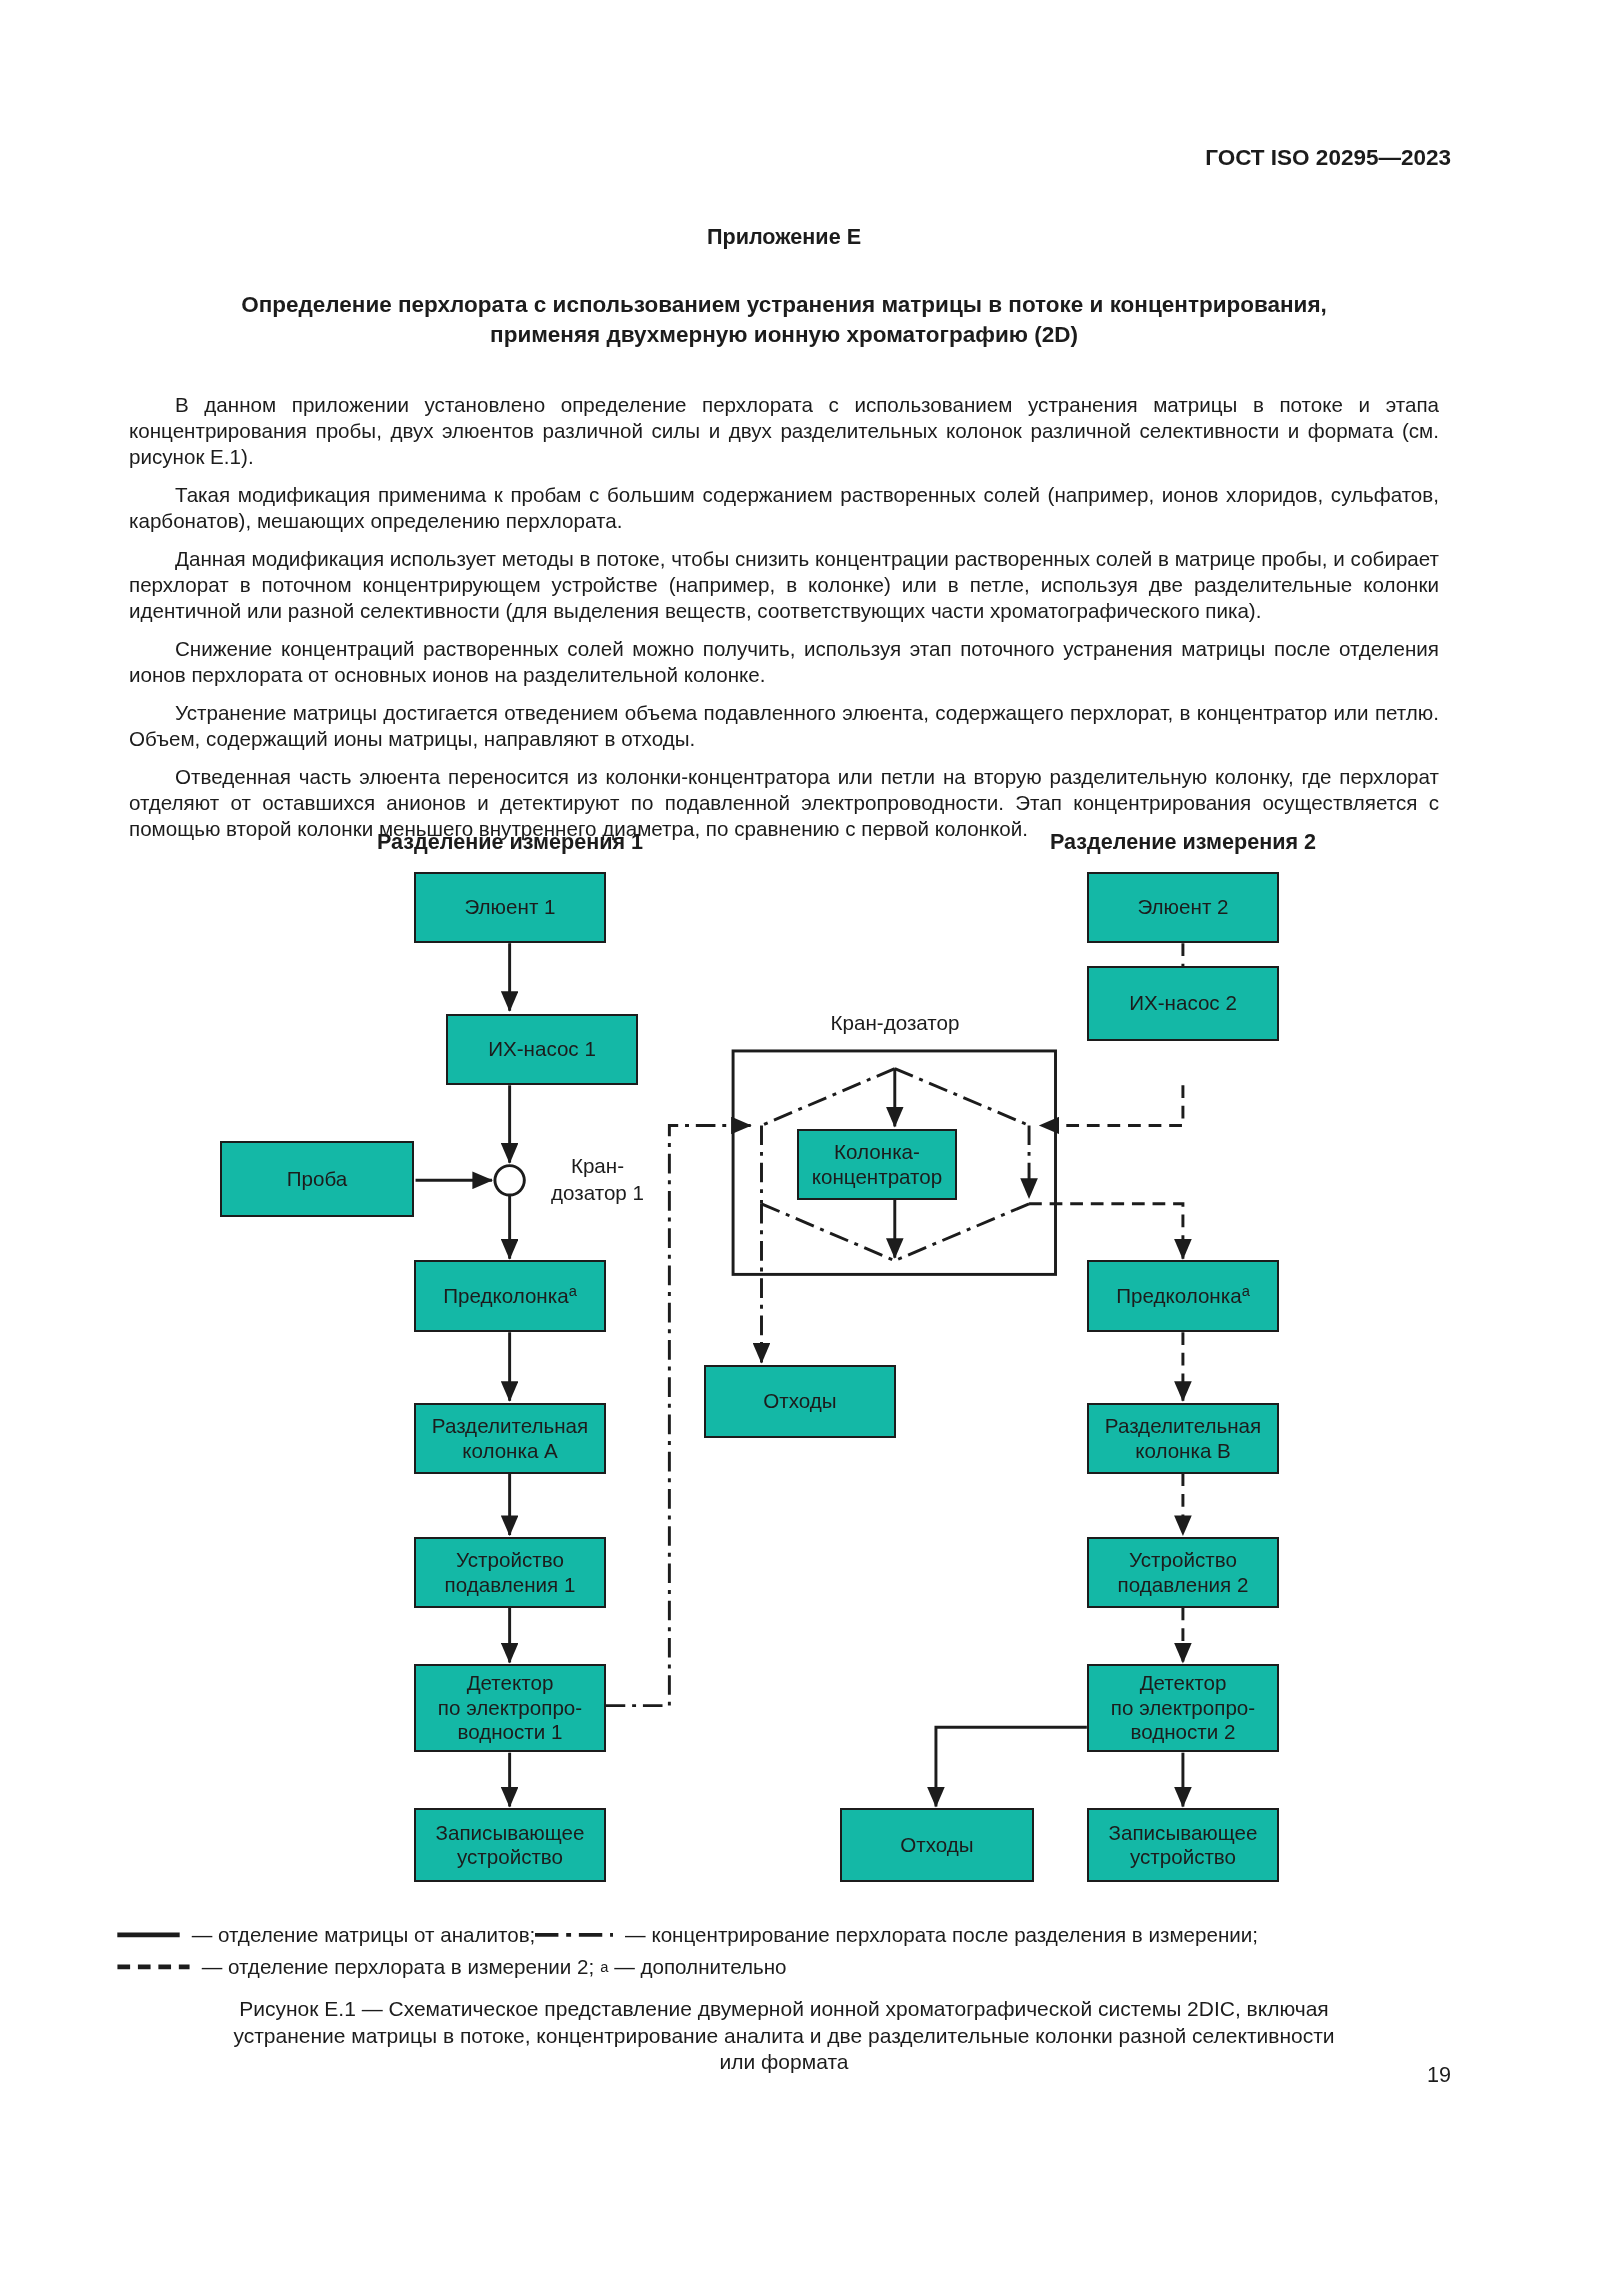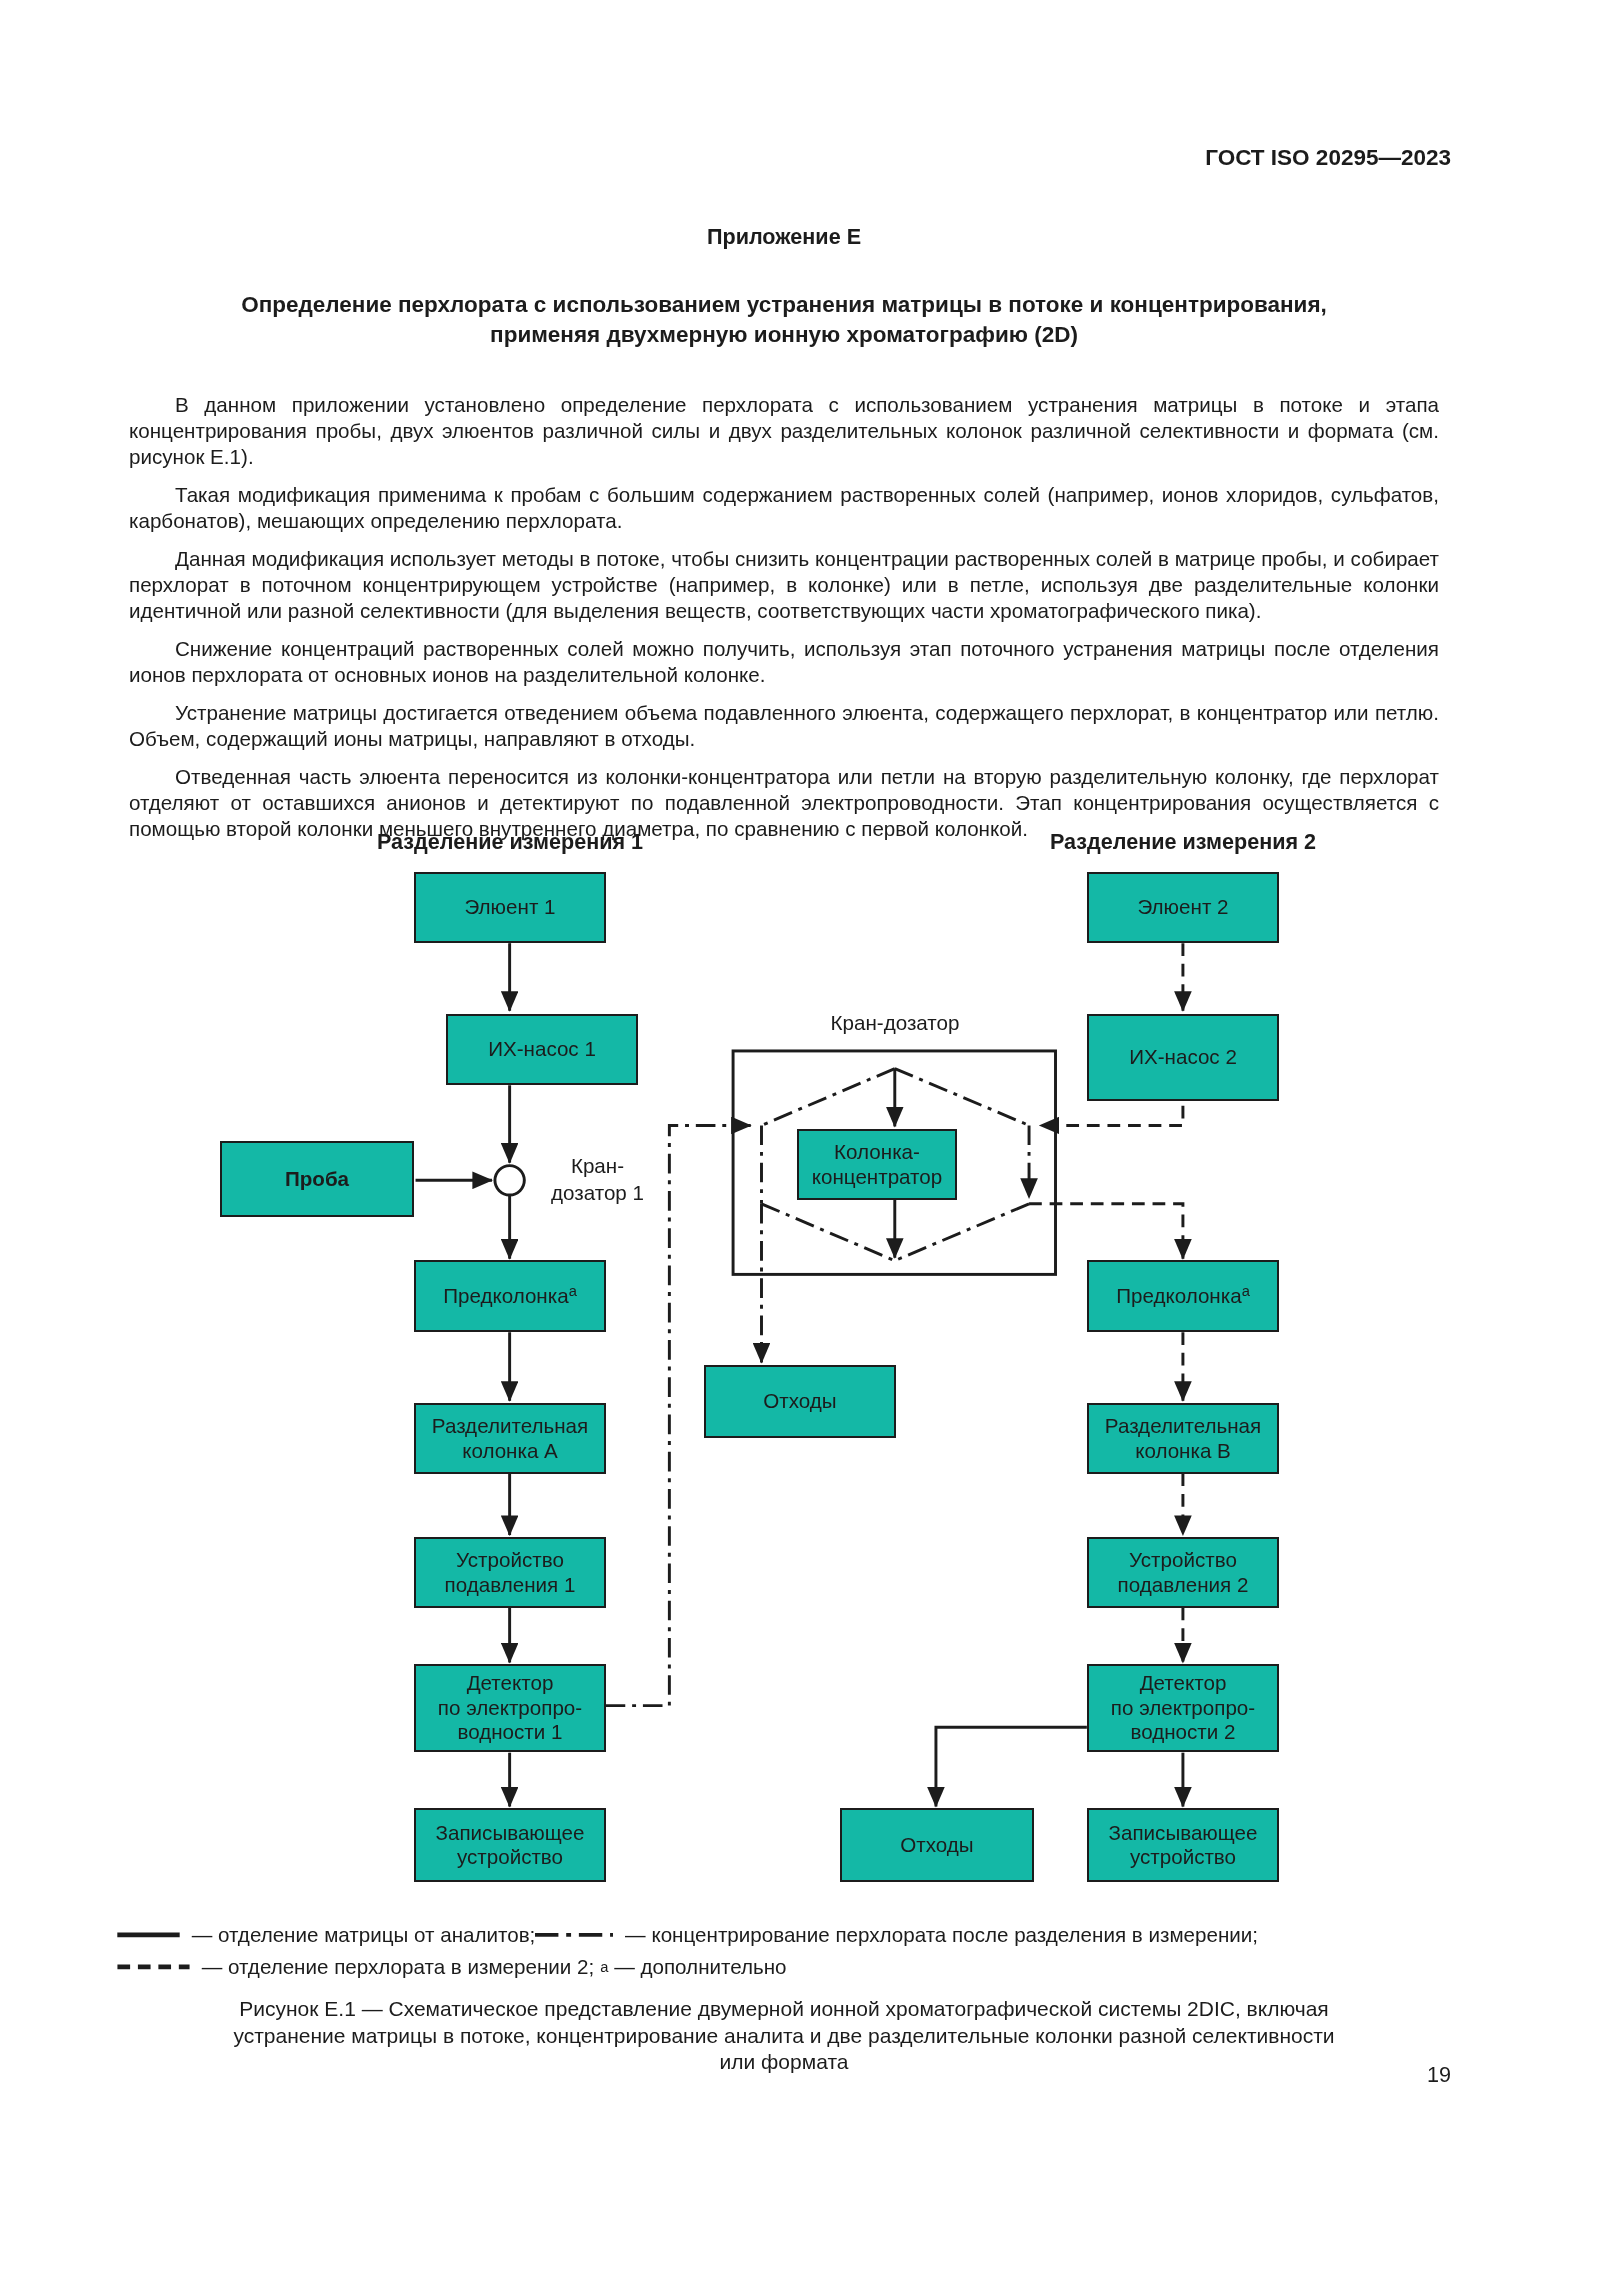--- a/index.html
+++ b/index.html
@@ -103,21 +103,21 @@
 
       <circle cx="520" cy="1204" r="15" fill="#ffffff"></circle>
     </g>
   </svg>
 
   <div class="abs fig-col-header" style="left:358px;">Разделение измерения 1</div>
   <div class="abs fig-col-header" style="left:1031px;">Разделение измерения 2</div>
 
   <div class="box" style="left:414px;top:872px;width:192px;height:71px;">Элюент 1</div>
   <div class="box" style="left:414px;top:1014px;width:192px;height:71px;margin-left:32px;">ИХ-насос 1</div>
-  <div class="box" style="left:220px;top:1141px;width:194px;height:76px;font-weight:bold;">Проба</div>
+  <div class="box" style="left:220px;top:1141px;width:194px;height:76px;">Проба</div>
   <div class="box" style="left:414px;top:1260px;width:192px;height:72px;">
     <span>Предколонка</span><sup>а</sup>
   </div>
   <div class="box" style="left:414px;top:1403px;width:192px;height:71px;">Разделительная
 колонка А</div>
   <div class="box" style="left:414px;top:1537px;width:192px;height:71px;">Устройство
 подавления 1</div>
   <div class="box" style="left:414px;top:1664px;width:192px;height:88px;">Детектор
 по электропро-
 водности 1</div>
@@ -127,21 +127,21 @@
   <div class="plain-label" style="left:529px;top:1153px;width:137px;">Кран-
 дозатор 1</div>
   <div class="plain-label" style="left:797px;top:1010px;width:196px;">Кран-дозатор</div>
 
   <div class="box" style="left:797px;top:1129px;width:160px;height:71px;">Колонка-
 концентратор</div>
   <div class="box" style="left:704px;top:1365px;width:192px;height:73px;">Отходы</div>
   <div class="box" style="left:840px;top:1808px;width:194px;height:74px;">Отходы</div>
 
   <div class="box" style="left:1087px;top:872px;width:192px;height:71px;">Элюент 2</div>
-  <div class="box" style="left:1087px;top:1014px;width:192px;height:87px;">ИХ-насос 2</div>
+  <div class="box" style="left:1087px;top:966px;width:192px;height:75px;">ИХ-насос 2</div>
   <div class="box" style="left:1087px;top:1260px;width:192px;height:72px;">
     <span>Предколонка</span><sup>а</sup>
   </div>
   <div class="box" style="left:1087px;top:1403px;width:192px;height:71px;">Разделительная
 колонка В</div>
   <div class="box" style="left:1087px;top:1537px;width:192px;height:71px;">Устройство
 подавления 2</div>
   <div class="box" style="left:1087px;top:1664px;width:192px;height:88px;">Детектор
 по электропро-
 водности 2</div>

